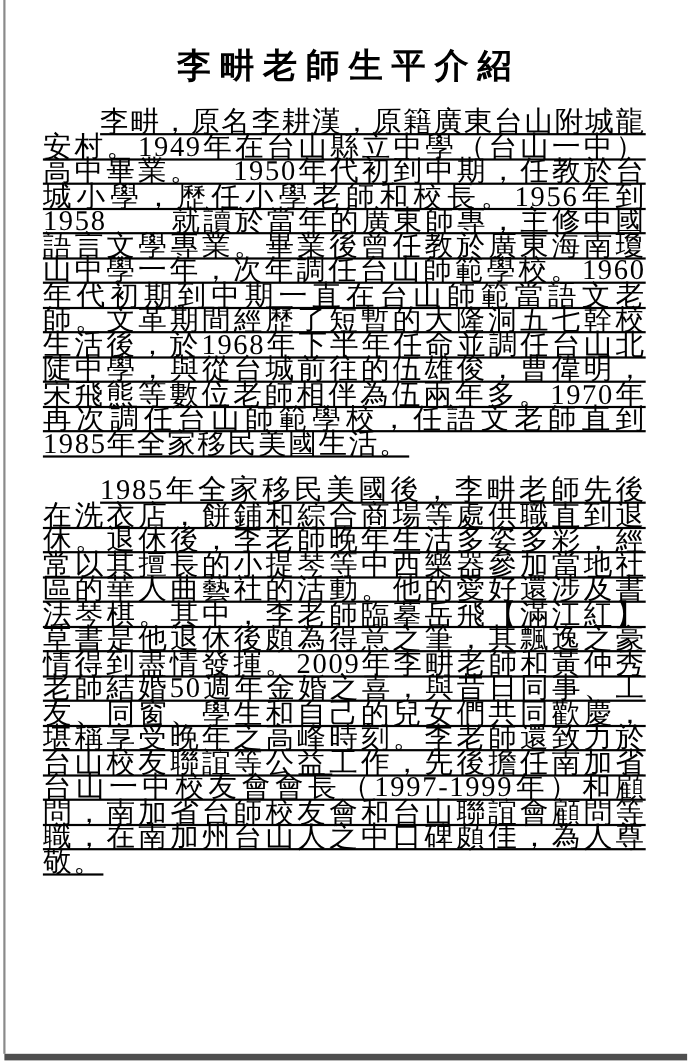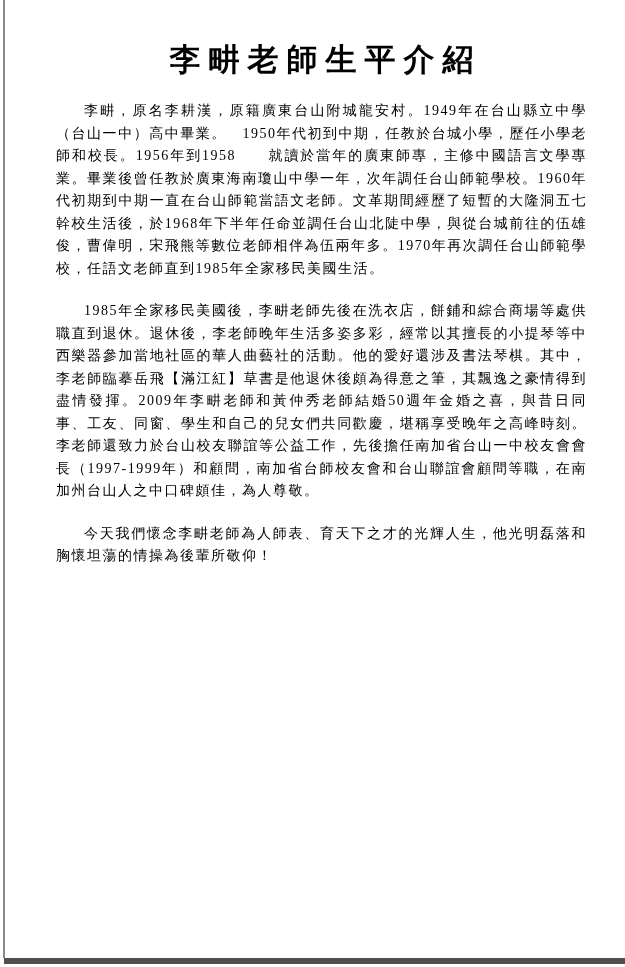--- a/index.html
+++ b/index.html
@@ -27,55 +27,55 @@
   .bottom-bar {
     position: absolute;
     left: 4px;
     right: 0;
     bottom: 3px;
     height: 6px;
     background: #4f4f4f;
   }
   .content {
     position: absolute;
-    left: 56px;
+    left: 39px;
     right: 38px;
     top: 0;
   }
   .title {
     margin: 42px 0 22px 0;
     text-align: center;
     font-size: 31px;
     line-height: 36px;
     font-weight: bold;
     letter-spacing: 8px;
     text-indent: 8px; 
     white-space: nowrap;
   }
   .para {
     margin: 0 0 20px 0;
-    font-size: 14px;
+    font-size: 26px;
     line-height: 22.5px;
     letter-spacing: 1.5px;
     text-align: justify;
     text-justify: inter-character;
     text-indent: 2em;
+    text-decoration: underline;
   }
 </style>
 </head>
 <body>
 
 <div class="page">
   <div class="left-rule"></div>
 
   <div class="content">
     <h1 class="title">李畊老師生平介紹</h1>
 
     <p class="para">李畊，原名李耕漢，原籍廣東台山附城龍安村。1949年在台山縣立中學（台山一中）高中畢業。　1950年代初到中期，任教於台城小學，歷任小學老師和校長。1956年到1958　　就讀於當年的廣東師專，主修中國語言文學專業。畢業後曾任教於廣東海南瓊山中學一年，次年調任台山師範學校。1960年代初期到中期一直在台山師範當語文老師。文革期間經歷了短暫的大隆洞五七幹校生活後，於1968年下半年任命並調任台山北陡中學，與從台城前往的伍雄俊，曹偉明，宋飛熊等數位老師相伴為伍兩年多。1970年再次調任台山師範學校，任語文老師直到1985年全家移民美國生活。</p>
 
 
     <p class="para">1985年全家移民美國後，李畊老師先後在洗衣店，餅鋪和綜合商場等處供職直到退休。退休後，李老師晚年生活多姿多彩，經常以其擅長的小提琴等中西樂器參加當地社區的華人曲藝社的活動。他的愛好還涉及書法琴棋。其中，李老師臨摹岳飛【滿江紅】草書是他退休後頗為得意之筆，其飄逸之豪情得到盡情發揮。2009年李畊老師和黃仲秀老師結婚50週年金婚之喜，與昔日同事、工友、同窗、學生和自己的兒女們共同歡慶，堪稱享受晚年之高峰時刻。李老師還致力於台山校友聯誼等公益工作，先後擔任南加省台山一中校友會會長（1997-1999年）和顧問，南加省台師校友會和台山聯誼會顧問等職，在南加州台山人之中口碑頗佳，為人尊敬。</p>
 
-    <p class="para">今天我們懷念李畊老師為人師表、育天下之才的光輝人生，他光明磊落和胸懷坦蕩的情操為後輩所敬仰！</p>
   </div>
 
   <div class="bottom-bar"></div>
 </div>
 
 </body></html>

